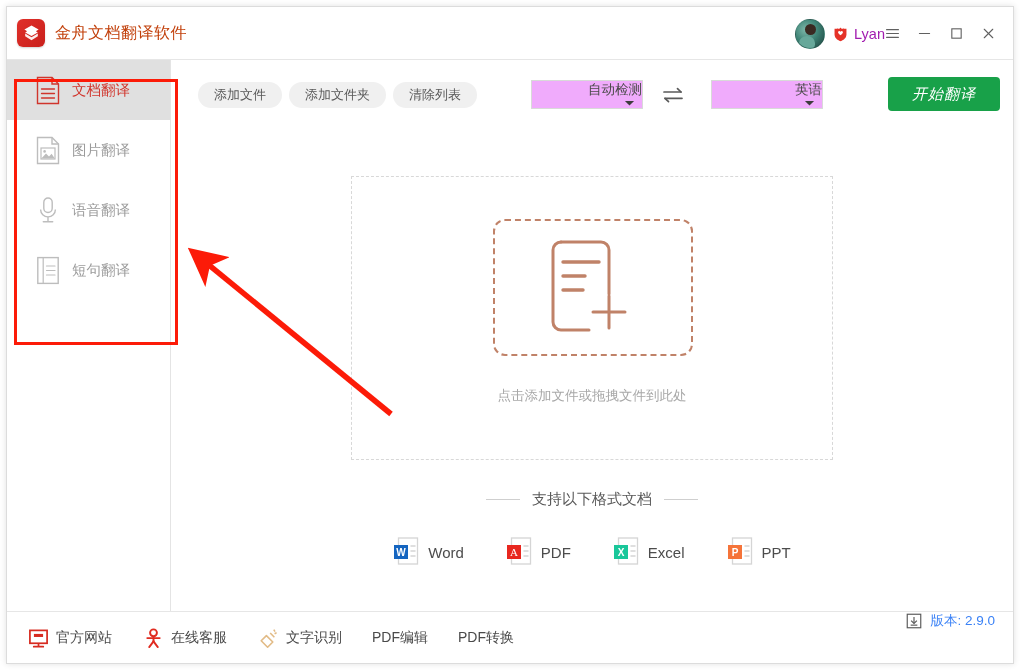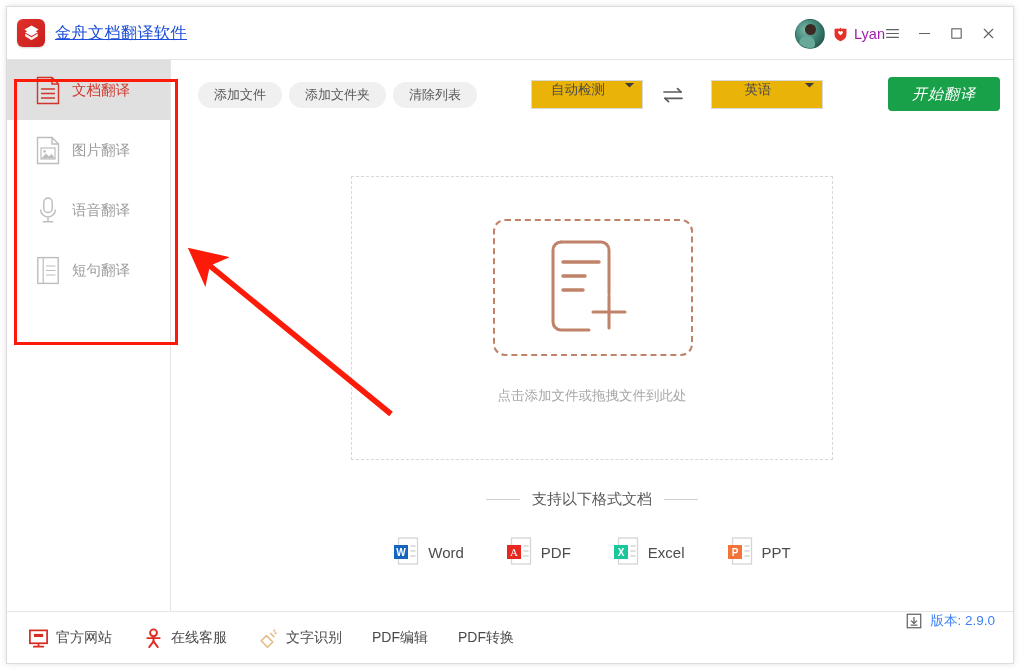--- a/index.html
+++ b/index.html
@@ -39,24 +39,23 @@
   .logo-mark {
     width: 28px; height: 28px;
     border-radius: 6px;
     background: linear-gradient(135deg,#e0302a 0%, #c9201c 100%);
     display: flex; align-items: center; justify-content: center;
     box-shadow: 0 1px 2px rgba(0,0,0,0.18);
   }
   .app-title {
     margin-left: 10px;
     font-size: 16px;
-    color: #1d4ed8;
+    color: #c2410c;
     letter-spacing: .5px;
     white-space: nowrap;
-    text-decoration: underline;
   }
   .user-area {
     position: absolute; right: 128px; top: 12px;
     display: flex; align-items: center;
   }
   .avatar {
     width: 28px; height: 28px; border-radius: 50%;
     background: radial-gradient(circle at 35% 35%, #7fb9ab 0%, #3f8476 45%, #2b5f56 75%, #24473f 100%);
     overflow: hidden; position: relative;
     border: 1px solid rgba(0,0,0,0.05);
@@ -134,24 +133,24 @@
     white-space: nowrap;
   }
   .pill.p1 { left: 27px; }
   .pill.p2 { left: 118px; }
   .pill.p3 { left: 222px; }
 
   .selbox {
     position: absolute; top: 20px;
     height: 29px;
     border: 1px solid #d9d9d9;
-    background: #eab308;
-    box-sizing: border-box;
-    display: flex; align-items: flex-start;
-    font-size: 13.5px; color: #4a4a4a;
+    background: #f0abfc;
+    box-sizing: border-box;
+    display: flex; align-items: flex-end;
+    font-size: 13.5px; color: #4a4a4a; flex-direction: column;
   }
   .selbox .sel-label { flex: 1; text-align: center; padding-left: 8px; }
   .selbox .caret {
     width: 26px; text-align: center;
     font-size: 9px; color: #3d3d3d;
   }
   .selbox.src { left: 360px; width: 112px; }
   .selbox.dst { left: 540px; width: 112px; font-family: Liberation Mono, monospace; }
   .swapicon {
     position: absolute; left: 490px; top: 25px;

